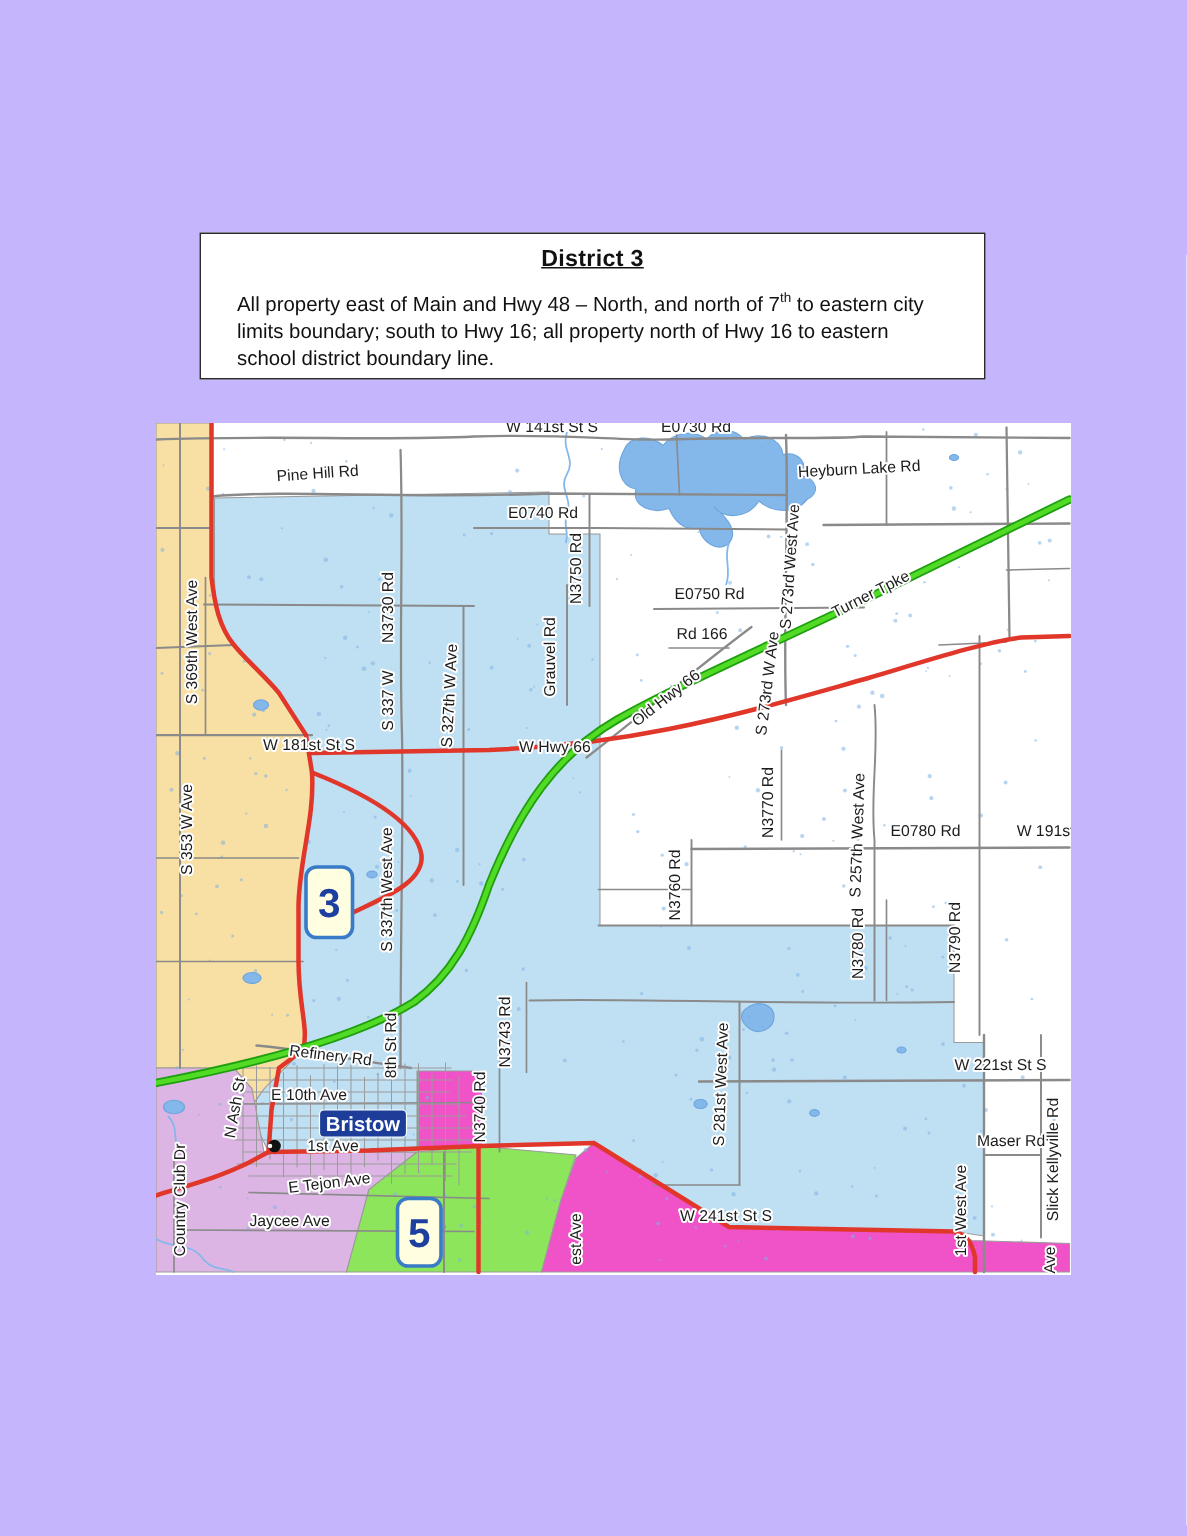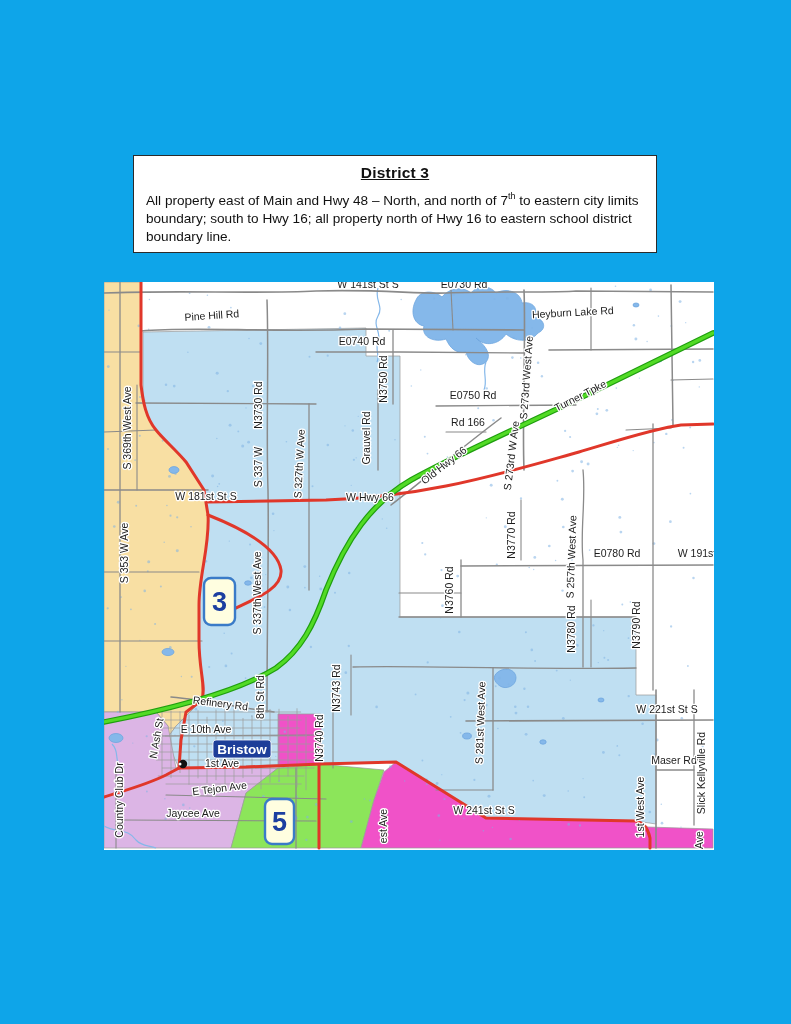--- a/index.html
+++ b/index.html
@@ -1,22 +1,22 @@
 <!DOCTYPE html>
 <html><head>
 <meta charset="utf-8">
 <style>
   html,body{margin:0;padding:0;background:#ffffff;}
-  .page{position:relative;width:791px;height:1024px;background:#0ea5e9;overflow:hidden;
+  .page{position:relative;width:791px;height:1024px;background:#c4b5fd;overflow:hidden;
         font-family:"Liberation Sans",sans-serif;color:#111;}
   .title-box{position:absolute;left:133px;top:155px;width:524px;height:98px;
              border:1px solid #2b2b2b;background:#fff;box-sizing:border-box;padding:8px 12px 0 12px;}
   .title-box h1{margin:0 0 10px 0;text-align:center;font-size:15.5px;font-weight:bold;
                 text-decoration:underline;letter-spacing:.2px;}
-  .title-box p{margin:0;font-size:13.6px;line-height:1.32;}
+  .title-box p{margin:12px;font-size:13.6px;line-height:1.32;}
   .title-box sup{font-size:9px;line-height:0;}
   .map-wrap{position:absolute;left:104px;top:282px;width:610px;height:568px;}
   svg{display:block;}
   .lbl{font-family:"Liberation Sans",sans-serif;font-size:10.5px;fill:#1c1c1c;
        paint-order:stroke;stroke:#ffffff;stroke-width:2.6px;stroke-linejoin:round;
        text-anchor:middle;}
   .badge-num{font-family:"Liberation Sans",sans-serif;font-weight:bold;font-size:27px;
              fill:#1c3fa0;text-anchor:middle;}
   .city-name{font-family:"Liberation Sans",sans-serif;font-weight:bold;font-size:13.5px;
              fill:#ffffff;text-anchor:middle;}

